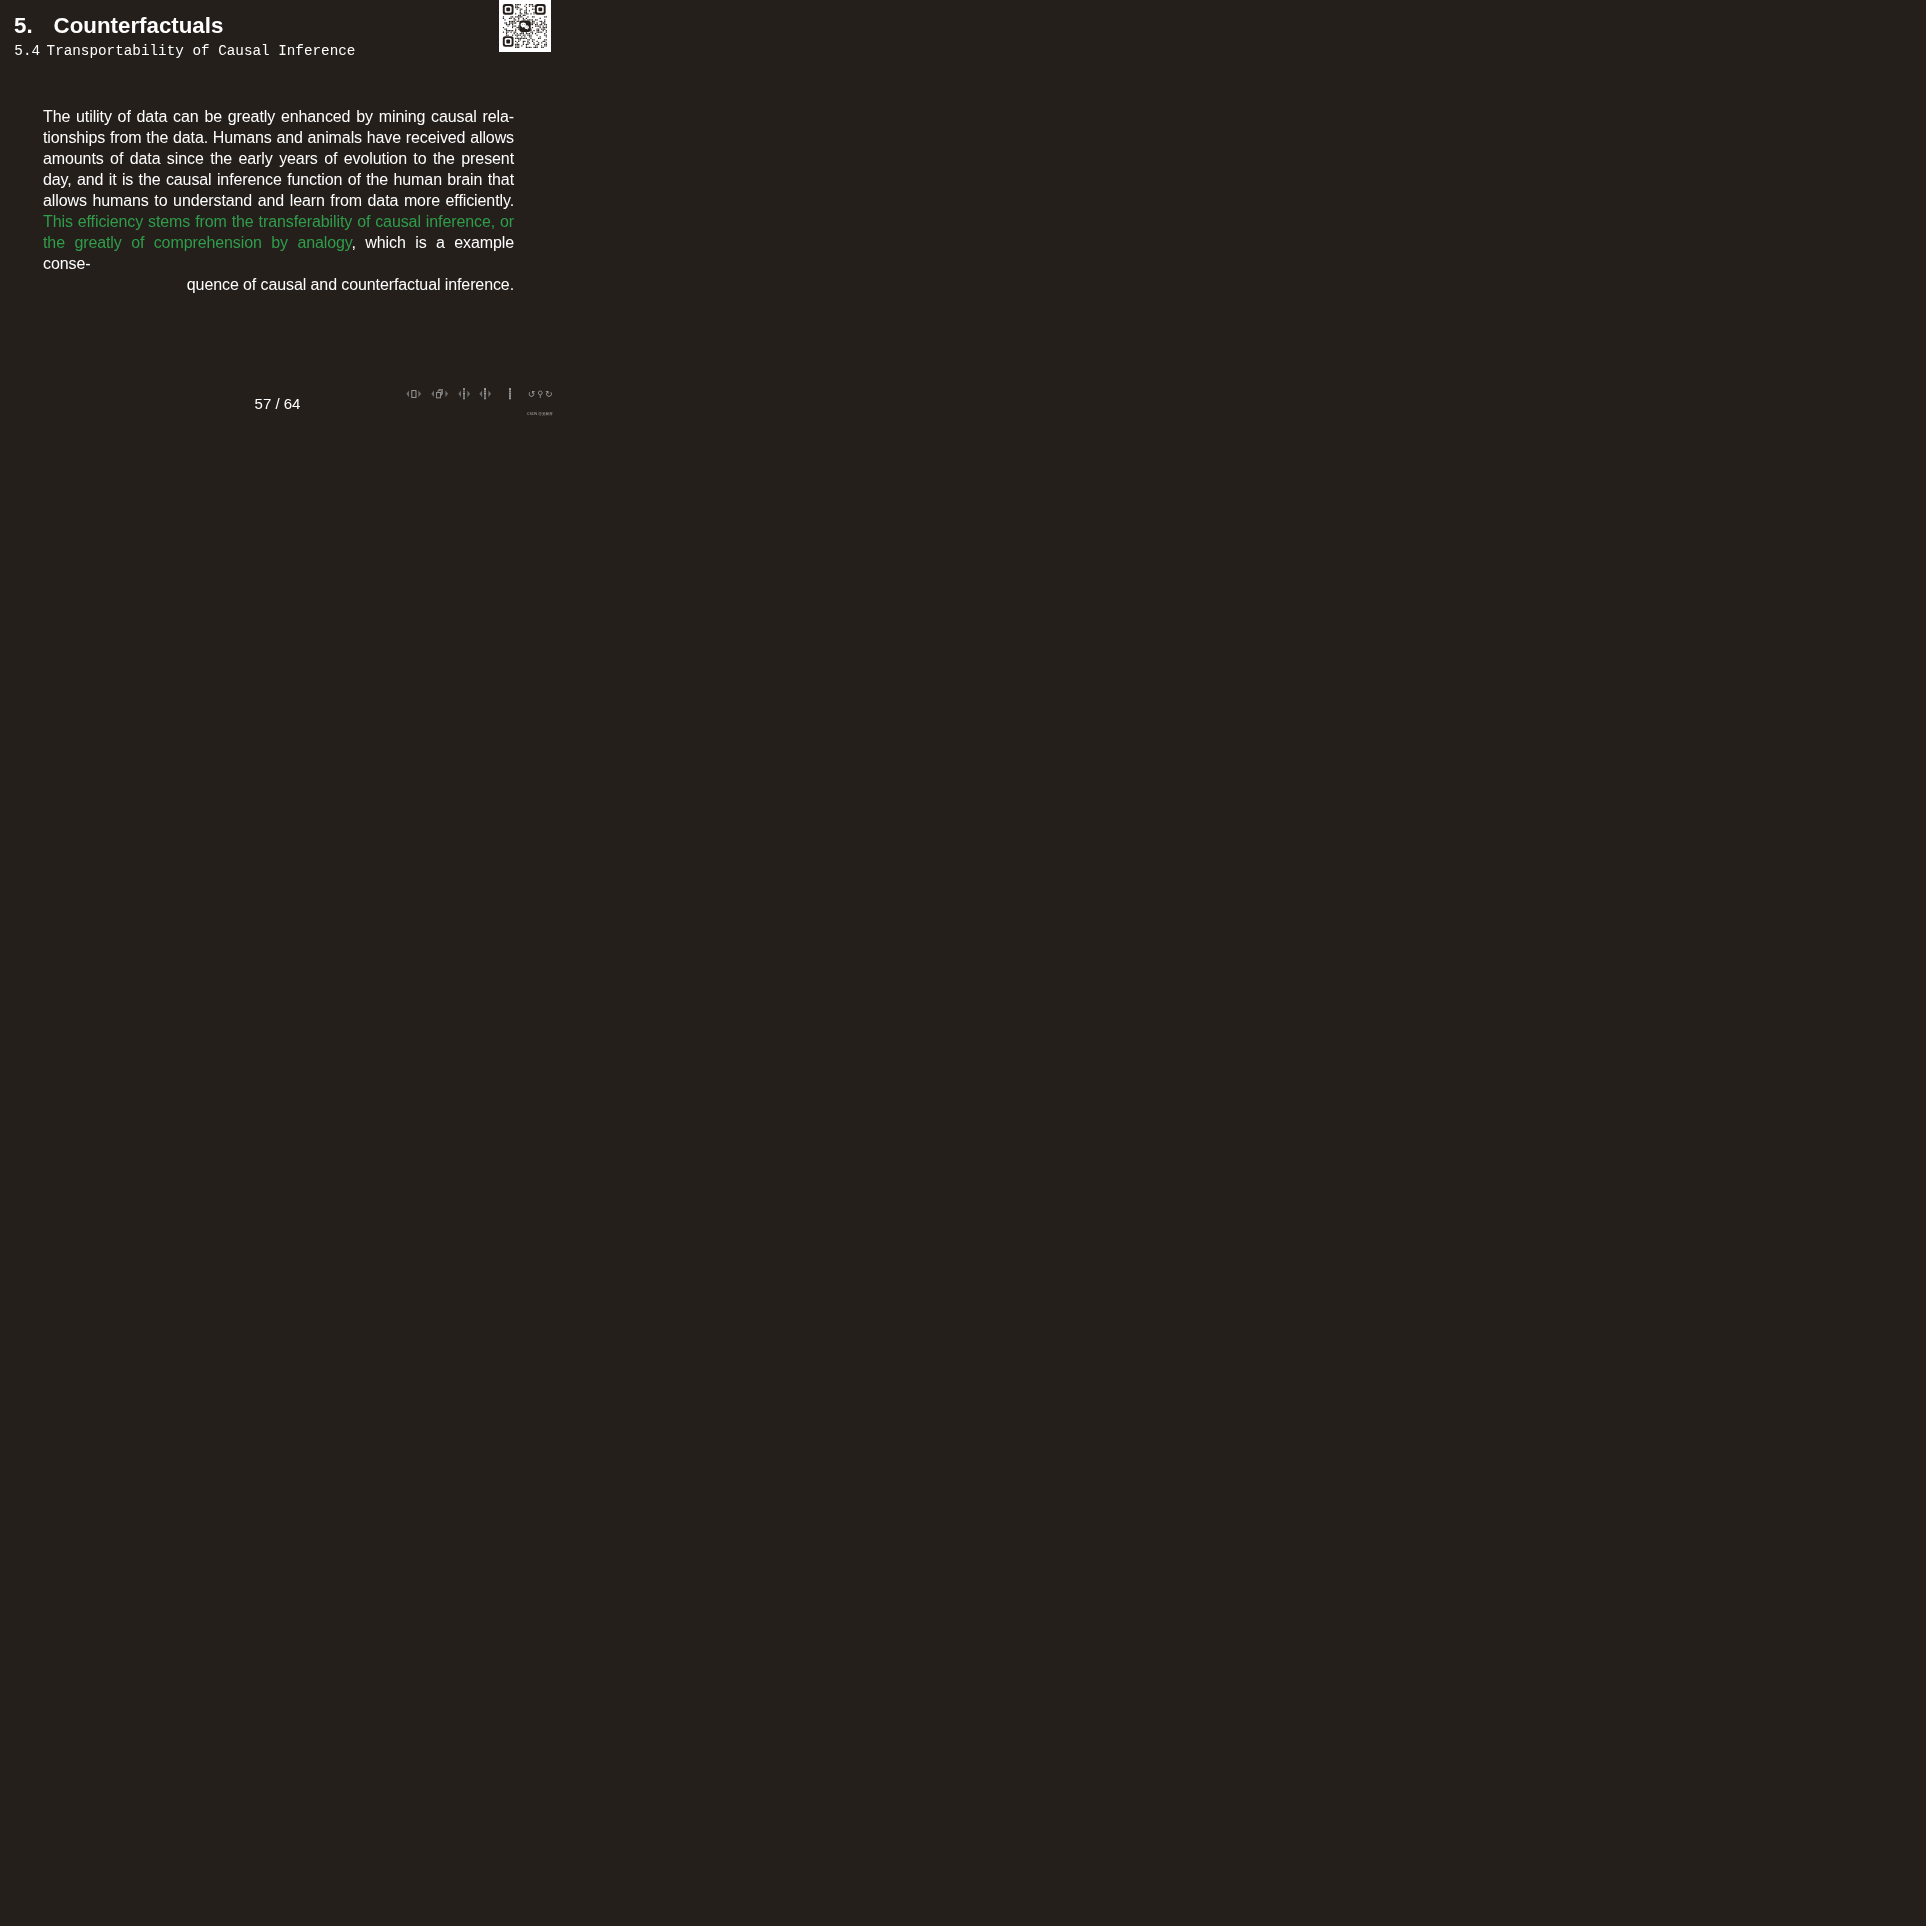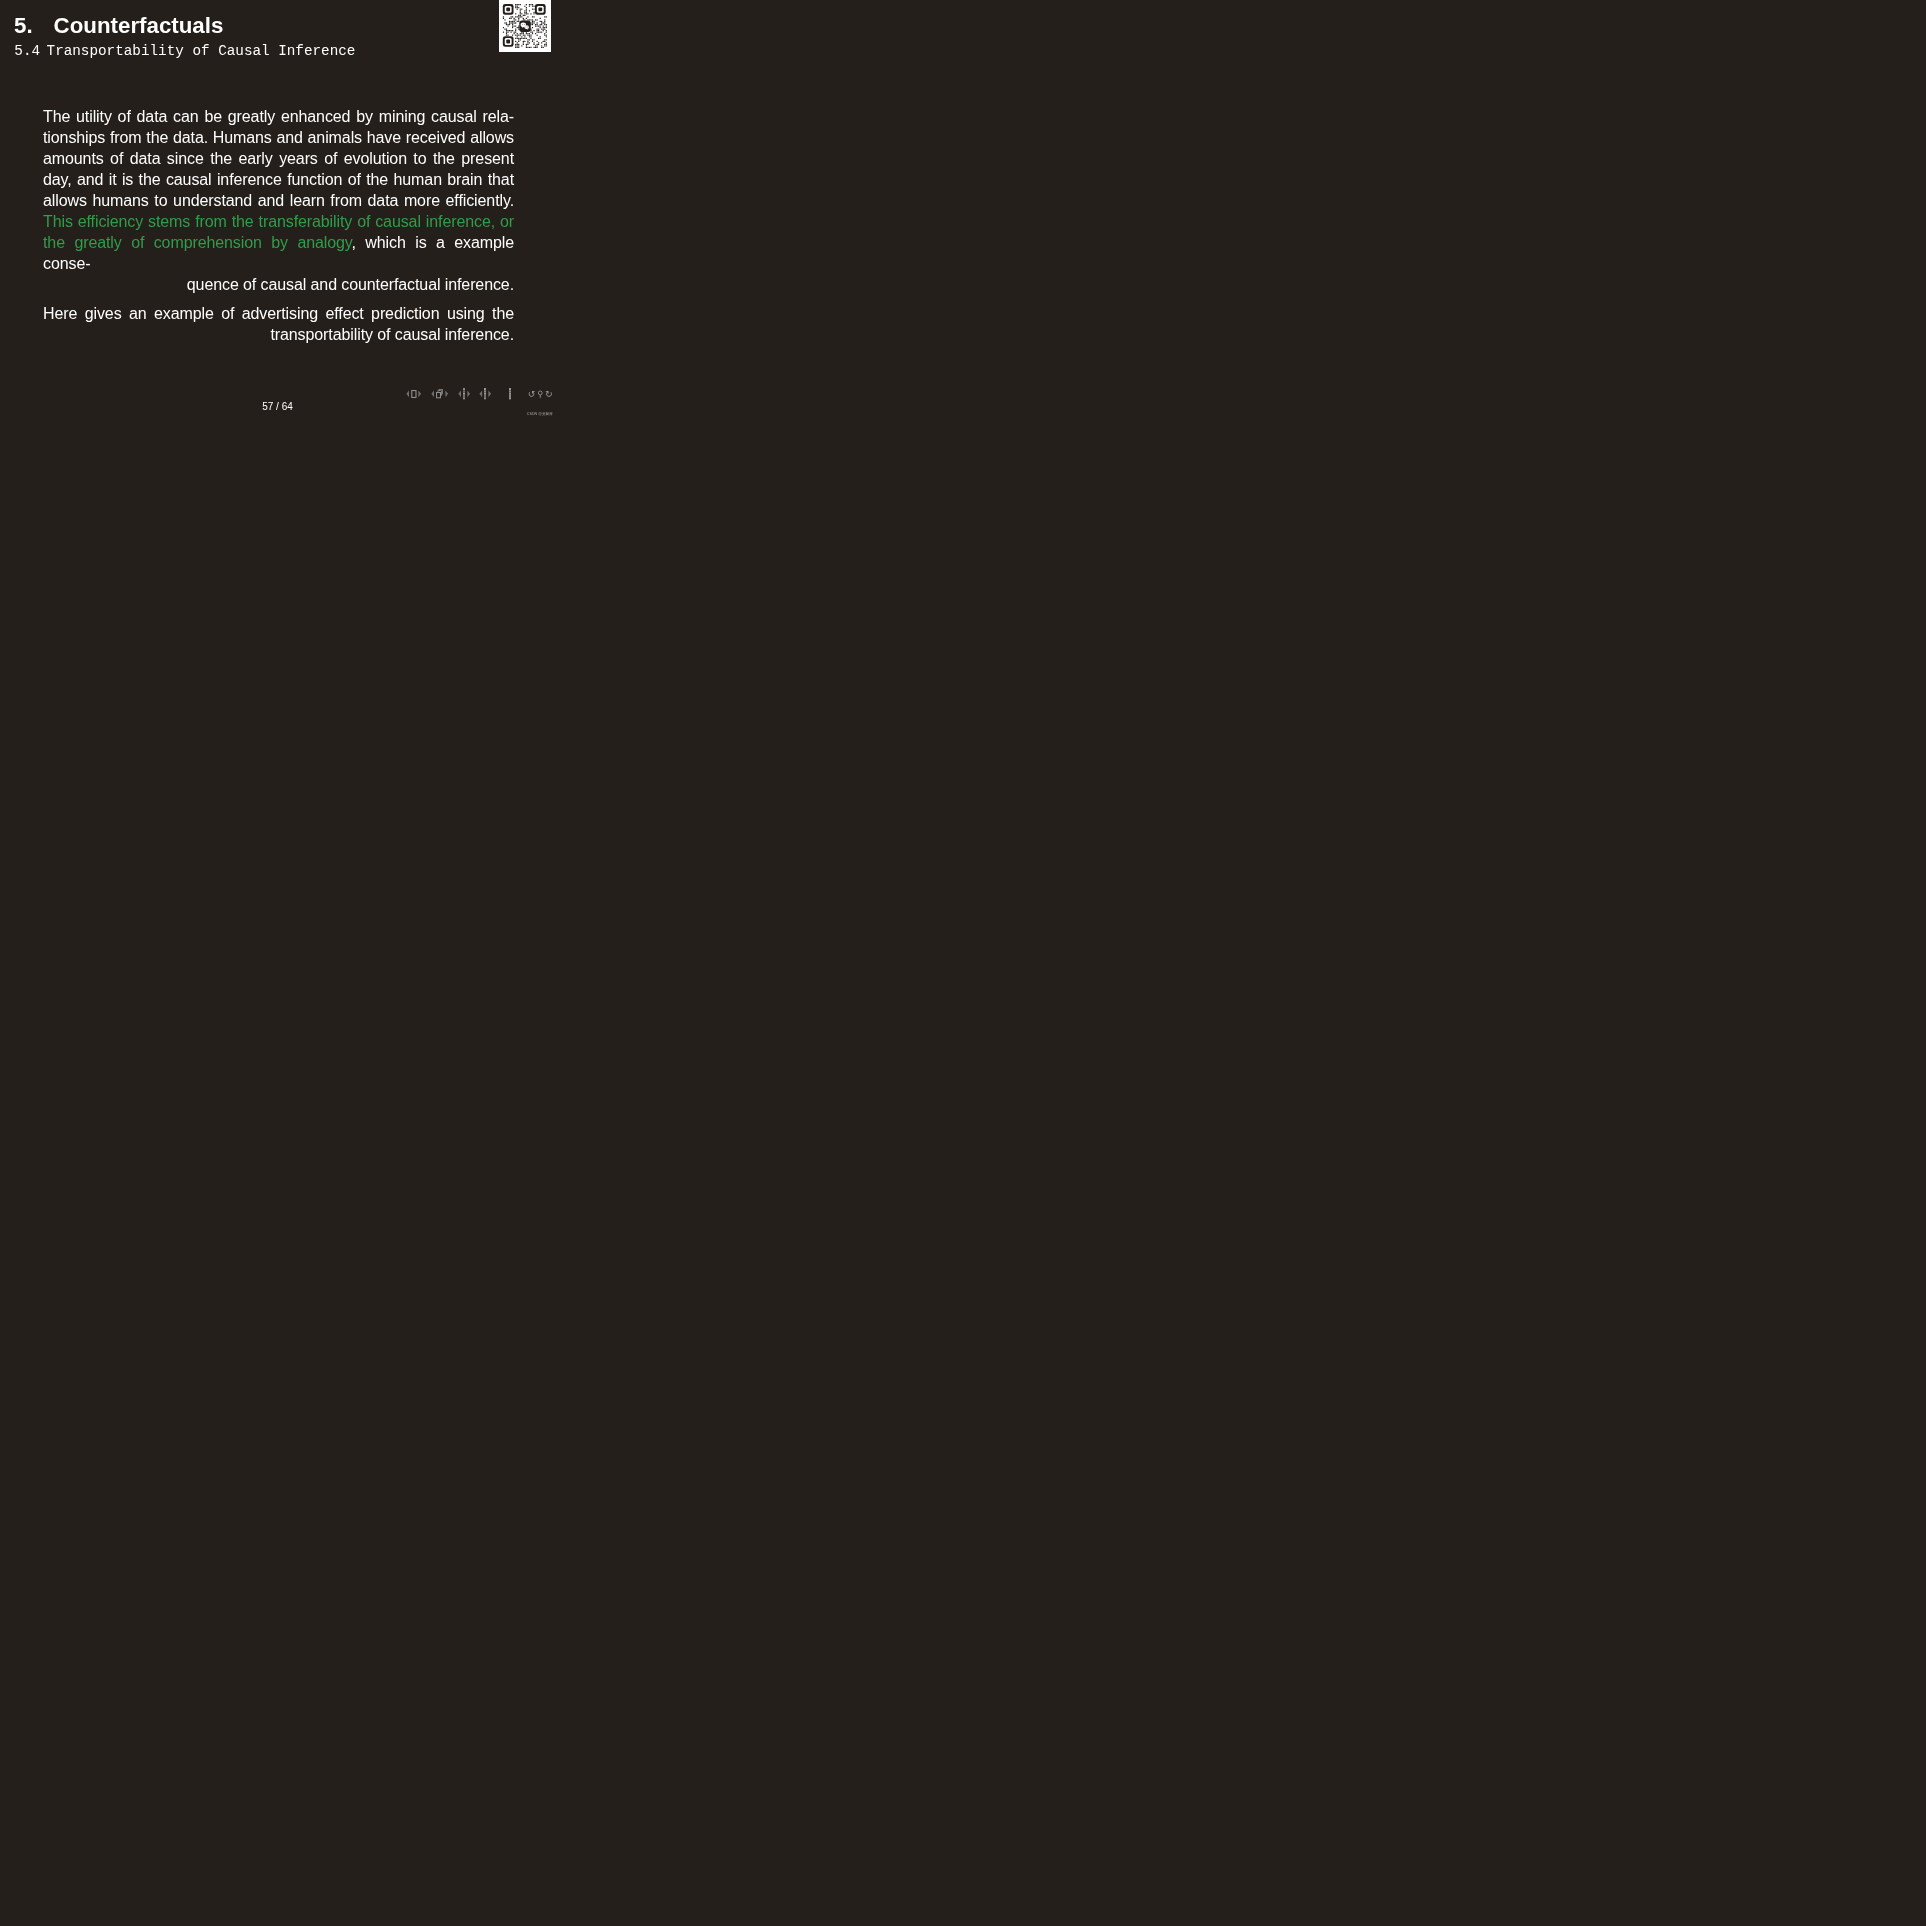--- a/index.html
+++ b/index.html
@@ -20,21 +20,21 @@
   .subtitle-number{margin-right:6.5px;}
 
   .qr{position:absolute; top:0.4px; right:4.2px; width:52px; height:52px; background:#fff;}
 
   .body-text{position:absolute; left:43px; top:106px; width:471px; font-size:16px; line-height:21px; letter-spacing:-0.1px;}
   .paragraph + .paragraph{margin-top:7.7px;}
   .line{text-align:right;}
   .line.justify{text-align:justify; text-align-last:justify;}
   .seg-highlight{color:var(--green);}
 
-  .footer-page{position:absolute; left:0; right:0; bottom:4.6px; text-align:center; font-size:10px; color:var(--fg);}
+  .footer-page{position:absolute; left:0; right:0; bottom:4.6px; text-align:center; font-size:15px; color:var(--fg);}
 
   .navbar{position:absolute; right:2.3px; bottom:17px; display:flex; align-items:center;}
   .nav-group{display:flex; align-items:center; gap:1.5px;}
   .nav-gap-s{margin-left:9.2px;}
   .nav-gap-l{margin-left:17px;}
   .nav-glyph{font-size:9.2px; line-height:7.7px; color:var(--nav); font-family:"DejaVu Sans",sans-serif;}
   .navbar svg{display:block;}
 
   .watermark{position:absolute; right:2.3px; bottom:1.2px; font-size:3.5px; color:#b5b0ab; letter-spacing:0.1px;}
 </style>
@@ -353,24 +353,20 @@
       <div class="paragraph">
         <div class="line justify"><span>The utility of data can be greatly enhanced by mining causal rela-</span></div>
         <div class="line justify"><span>tionships from the data. Humans and animals have received allows</span></div>
         <div class="line justify"><span>amounts of data since the early years of evolution to the present</span></div>
         <div class="line justify"><span>day, and it is the causal inference function of the human brain that</span></div>
         <div class="line justify"><span>allows humans to understand and learn from data more efficiently.</span></div>
         <div class="line justify"><span class="seg-highlight">This efficiency stems from the transferability of causal inference, or</span></div>
         <div class="line justify"><span class="seg-highlight">the greatly of comprehension by analogy</span><span>, which is a example conse-</span></div>
         <div class="line"><span>quence of causal and counterfactual inference.</span></div>
       </div>
-      <div class="paragraph">
-        <div class="line justify"><span>Here gives an example of advertising effect prediction using the</span></div>
-        <div class="line"><span>transportability of causal inference.</span></div>
-      </div>
     </div>
 
   <div class="footer-page">57 / 64</div>
 
   <div class="navbar">
     <span class="nav-group">
       <svg width="3.5" height="7.7" viewBox="0 0 9 20">
           <polygon points="8,1 1,10 8,19" fill="#6e6e6e"></polygon>
         </svg>
       <svg width="5.8" height="8" viewBox="0 0 15 21">

